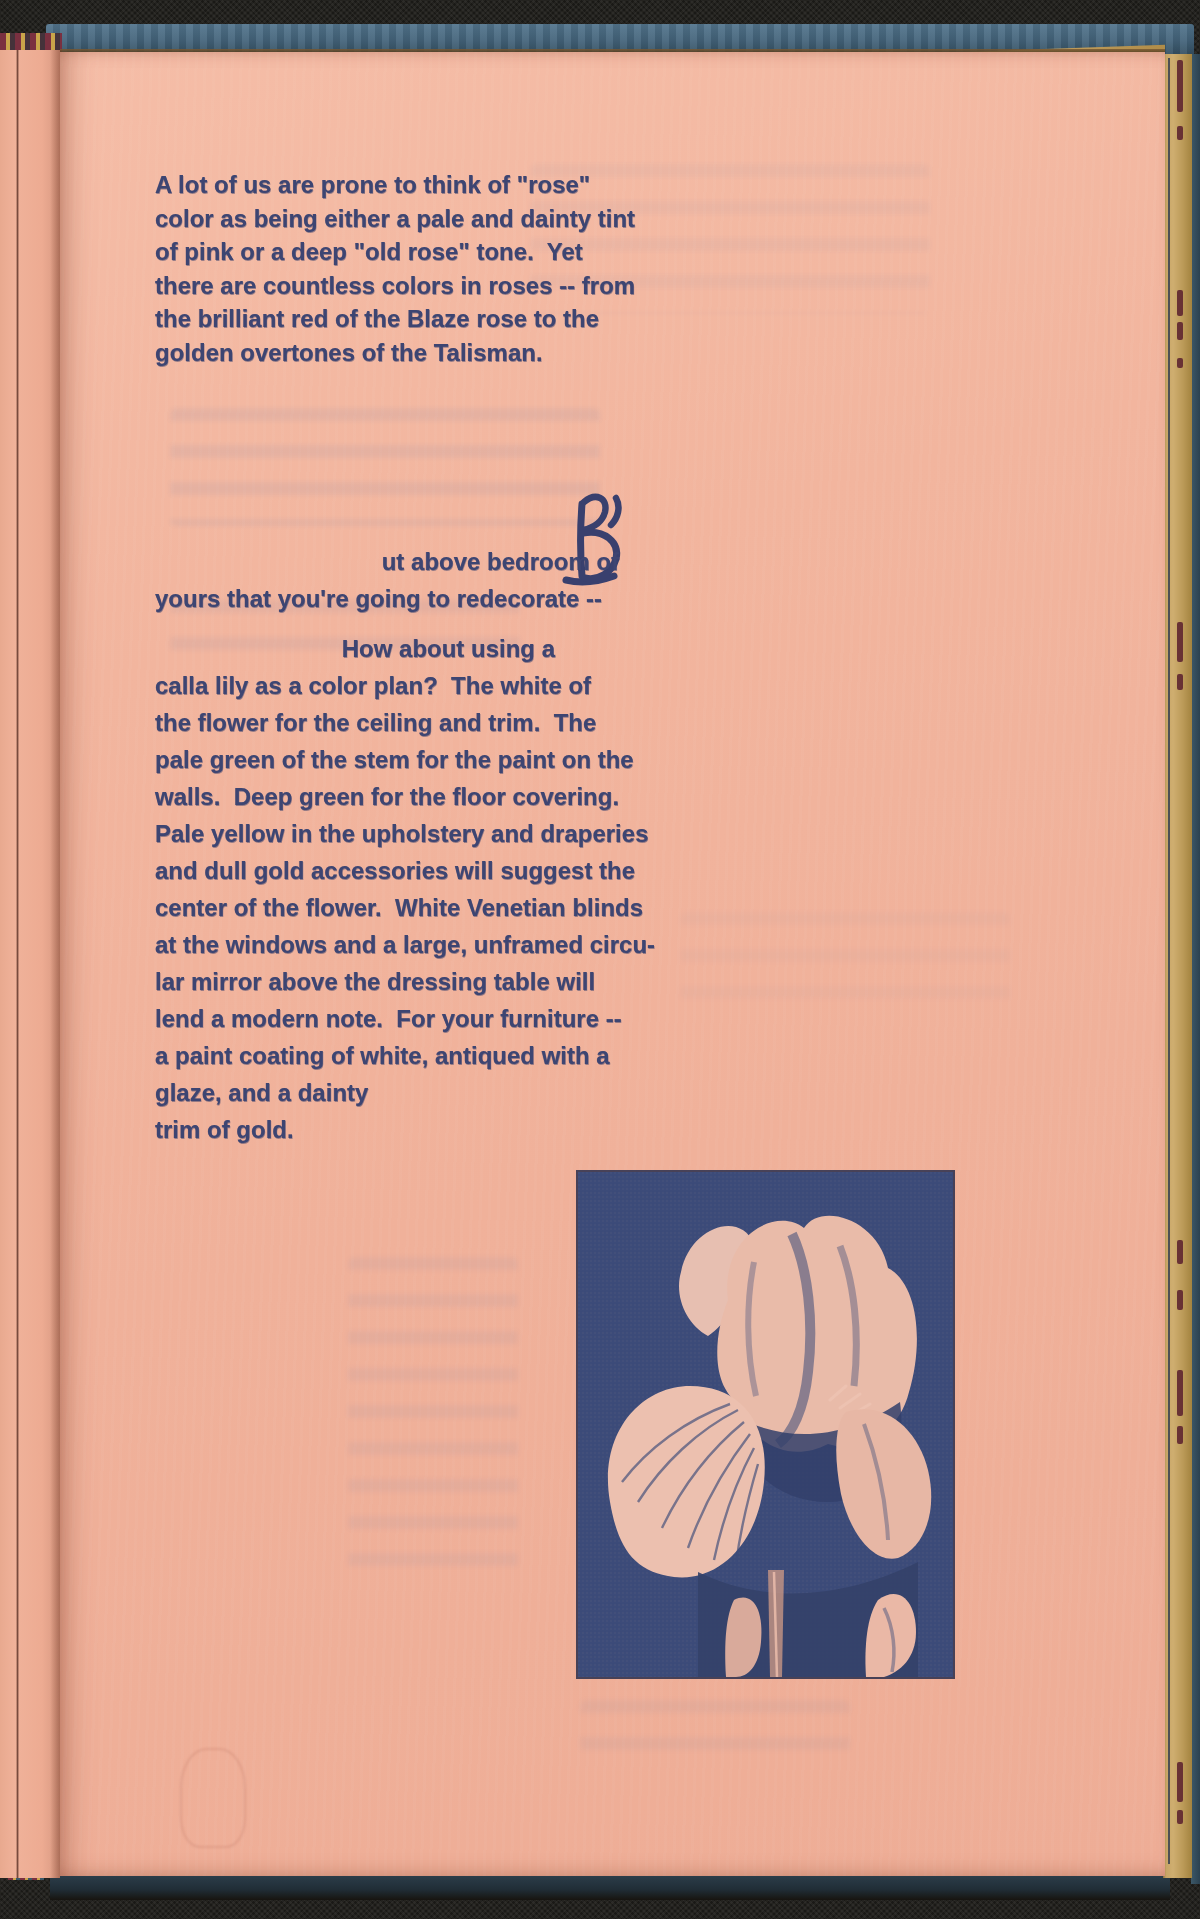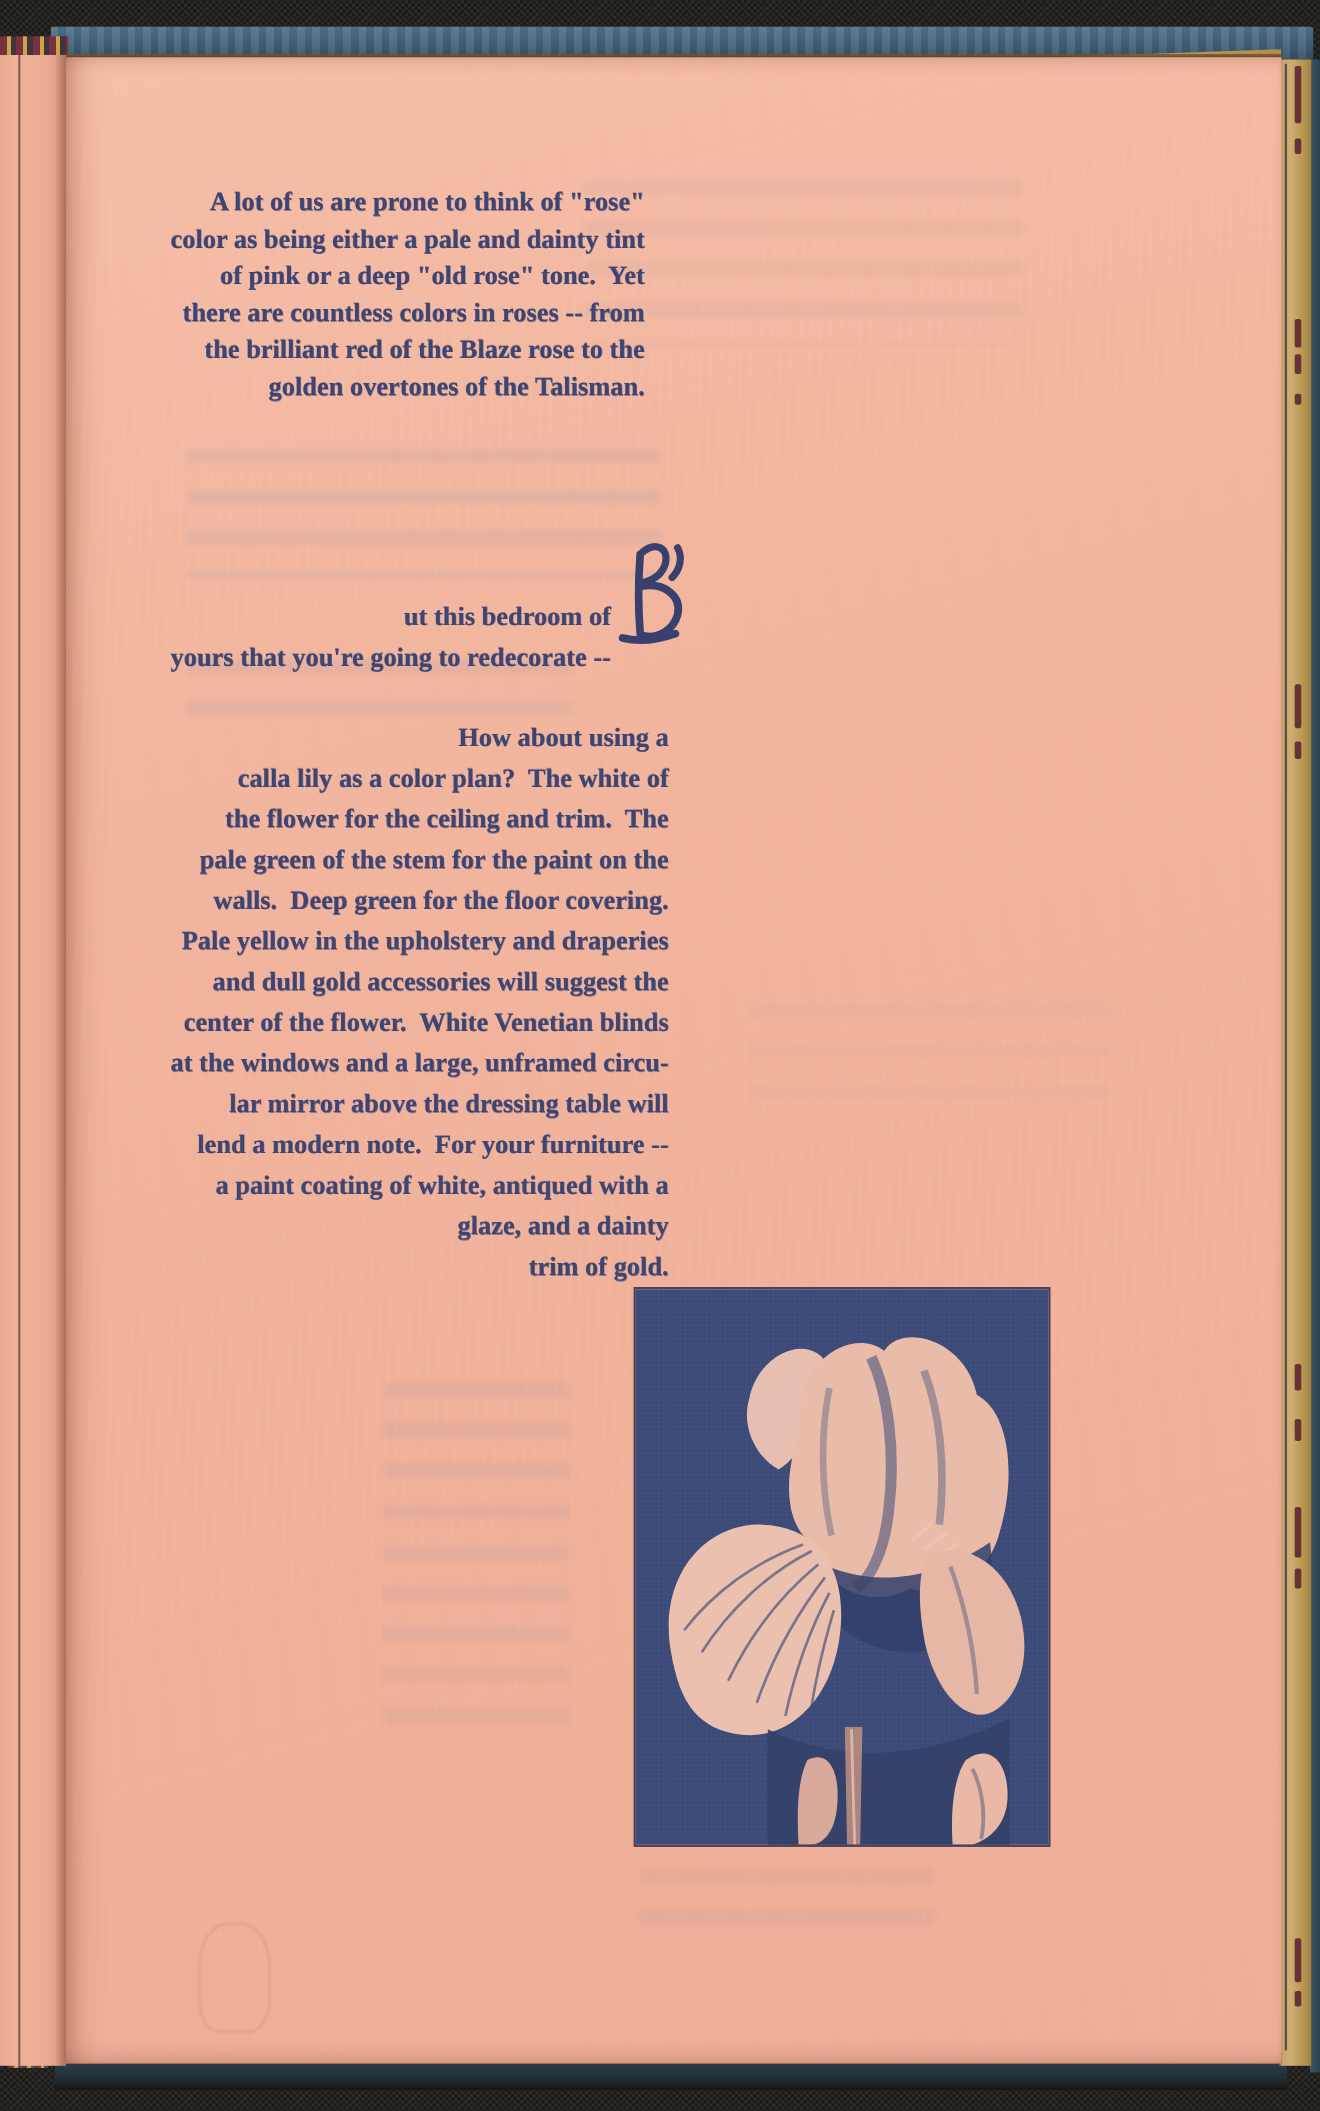--- a/index.html
+++ b/index.html
@@ -77,28 +77,27 @@
     position:absolute;left:60px;top:52px;width:1105px;height:1824px;
     background:
       repeating-linear-gradient(92deg, rgba(255,255,255,0.028) 0 3px, rgba(0,0,0,0) 3px 9px),
       linear-gradient(165deg,#f5bda7 0%,#f2b59e 30%,#f0b19a 60%,#eead96 100%);
     box-shadow: inset 22px 0 30px -20px rgba(130,60,40,0.55),
                 inset 0 -14px 22px -16px rgba(120,60,40,0.4),
                 inset 0 10px 16px -12px rgba(130,70,45,0.35);
   }
   pre.tw{
     position:absolute;margin:0;white-space:pre;
-    font-family:Liberation Serif, serif;
+    font-family:Liberation Sans, sans-serif;
     font-weight:bold;font-size:24px;color:#3d4572;
     text-shadow:0.5px 0.6px 0 rgba(56,63,108,0.5), -0.3px -0.2px 0 rgba(56,63,108,0.3);
-    text-align:right;
   }
   .p1{left:95px;top:116px;line-height:33.5px;}
   .p2{left:95px;top:491px;line-height:37px;}
-  .p3{left:95px;top:601px;line-height:37px;}
+  .p3{left:95px;top:578px;line-height:37px;}
   .col{left:95px;top:1168px;line-height:37px;}
   .dropcap-b{position:absolute;left:500px;top:436px;width:84px;height:102px;}
   
   .ghost{
     position:absolute;border-radius:6px;pointer-events:none;
     background:repeating-linear-gradient(180deg, rgba(96,118,168,0.12) 0 13px, rgba(0,0,0,0) 13px 37px);
     filter:blur(2.5px);
   }
   .g1{left:110px;top:356px;width:430px;height:118px;opacity:0.75;}
   .g2{left:470px;top:112px;width:400px;height:150px;opacity:0.45;}
@@ -171,21 +170,21 @@
 golden overtones of the Talisman.</pre>
 
     <svg class="dropcap-b" viewBox="0 0 84 102" fill="none" stroke="#39406e" stroke-linecap="round">
       <path d="M22,16 C20,42 20,64 22,88" stroke-width="7"></path>
       <path d="M6,92 C22,96 40,93 54,88" stroke-width="7"></path>
       <path d="M24,14 C36,4 48,10 45,24 C42,35 32,40 23,42" stroke-width="6.5"></path>
       <path d="M56,10 C61,19 58,30 51,37" stroke-width="6.5"></path>
       <path d="M23,45 C44,41 60,54 56,71 C52,85 38,93 25,90" stroke-width="7"></path>
     </svg>
 
-    <pre class="tw p2">                                  ut this bedroom of
+    <pre class="tw p2">                                  ut above bedroom of
 yours that you're going to redecorate --</pre>
 
     <pre class="tw p3">                            How about using a
 calla lily as a color plan?  The white of
 the flower for the ceiling and trim.  The
 pale green of the stem for the paint on the
 walls.  Deep green for the floor covering.
 Pale yellow in the upholstery and draperies
 and dull gold accessories will suggest the
 center of the flower.  White Venetian blinds

